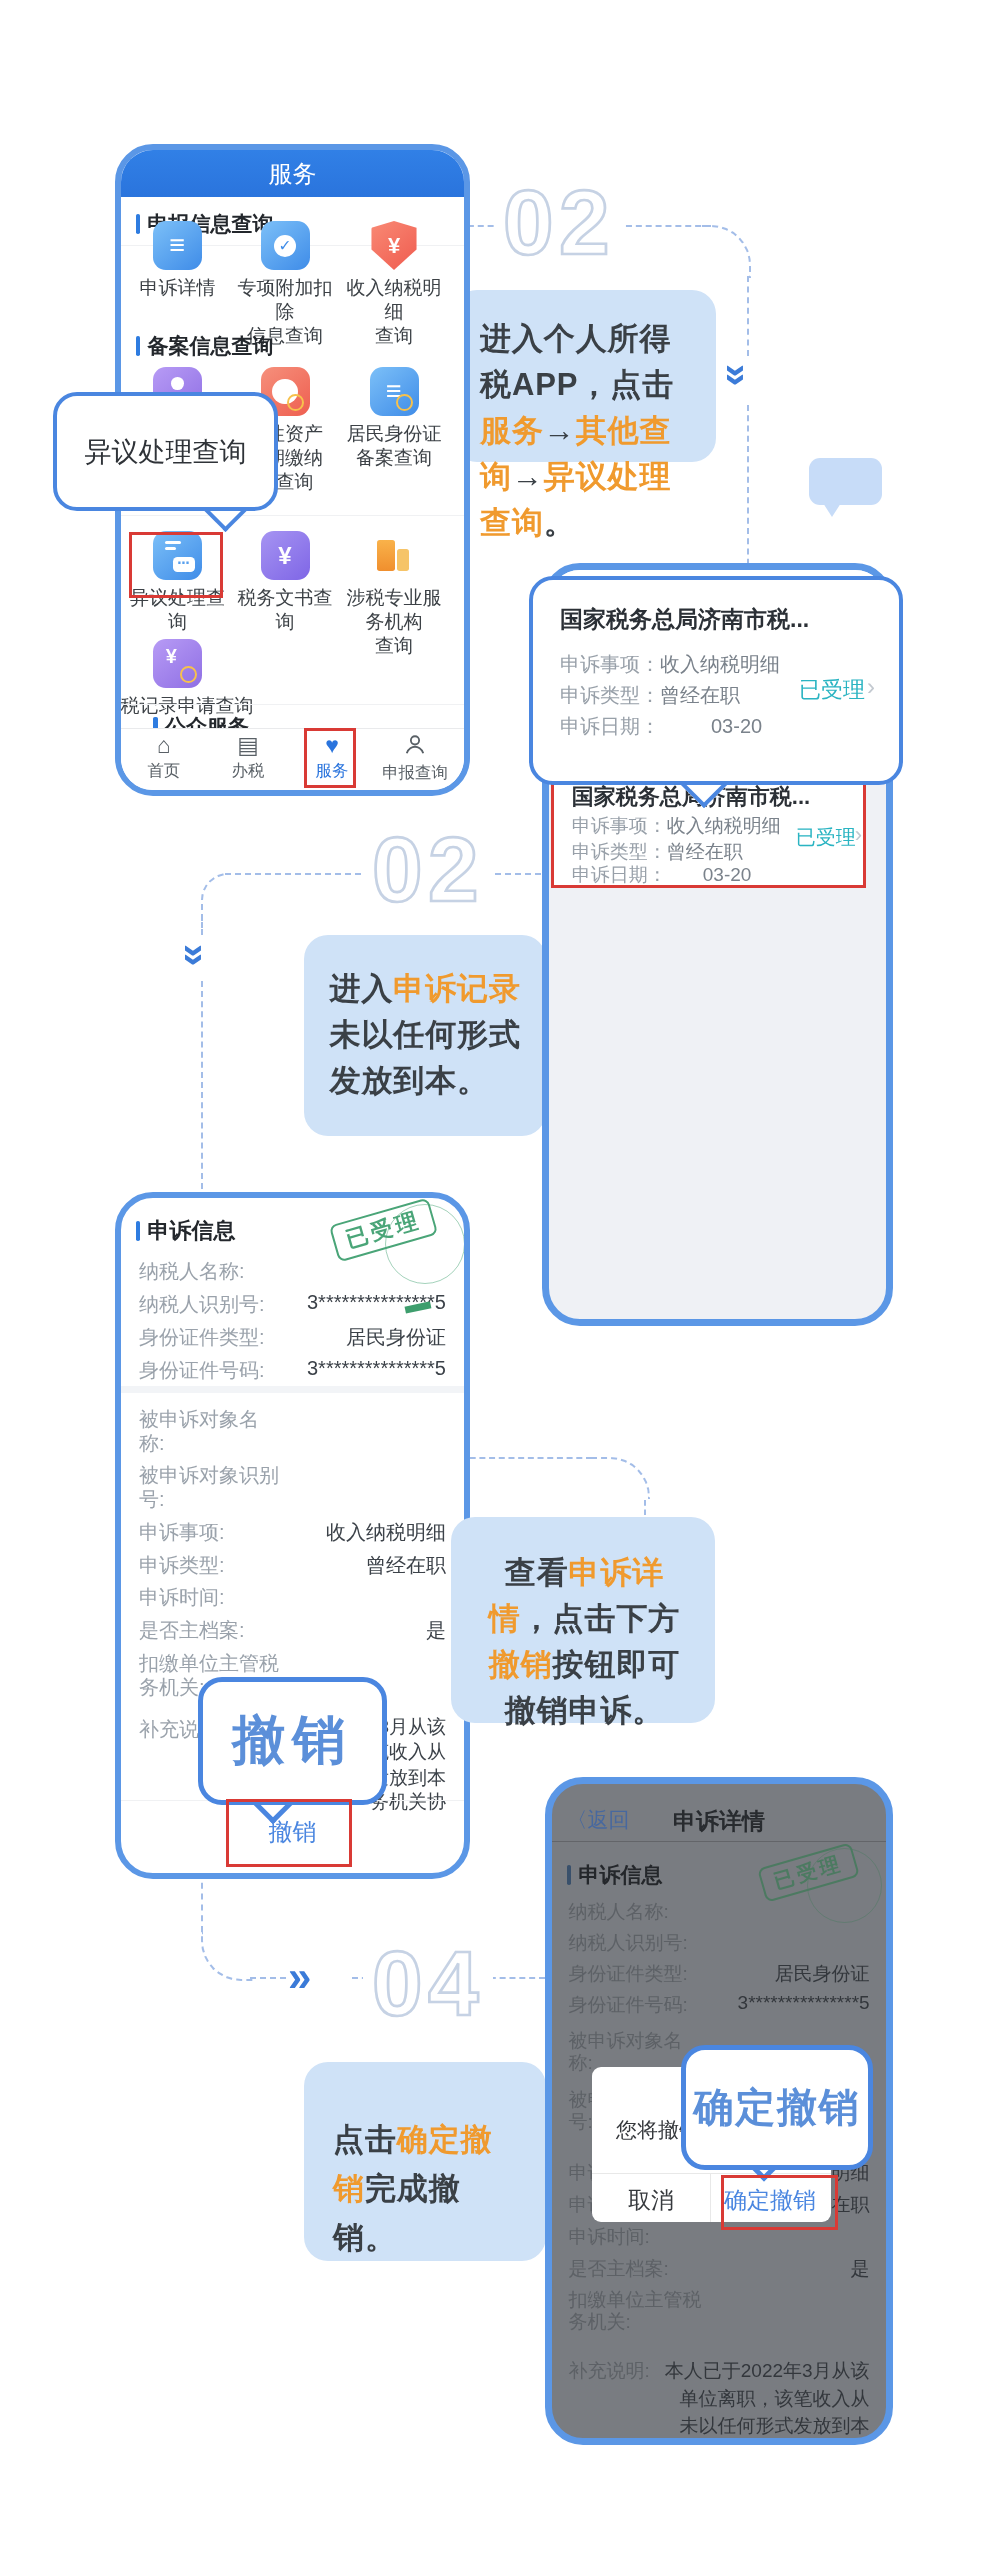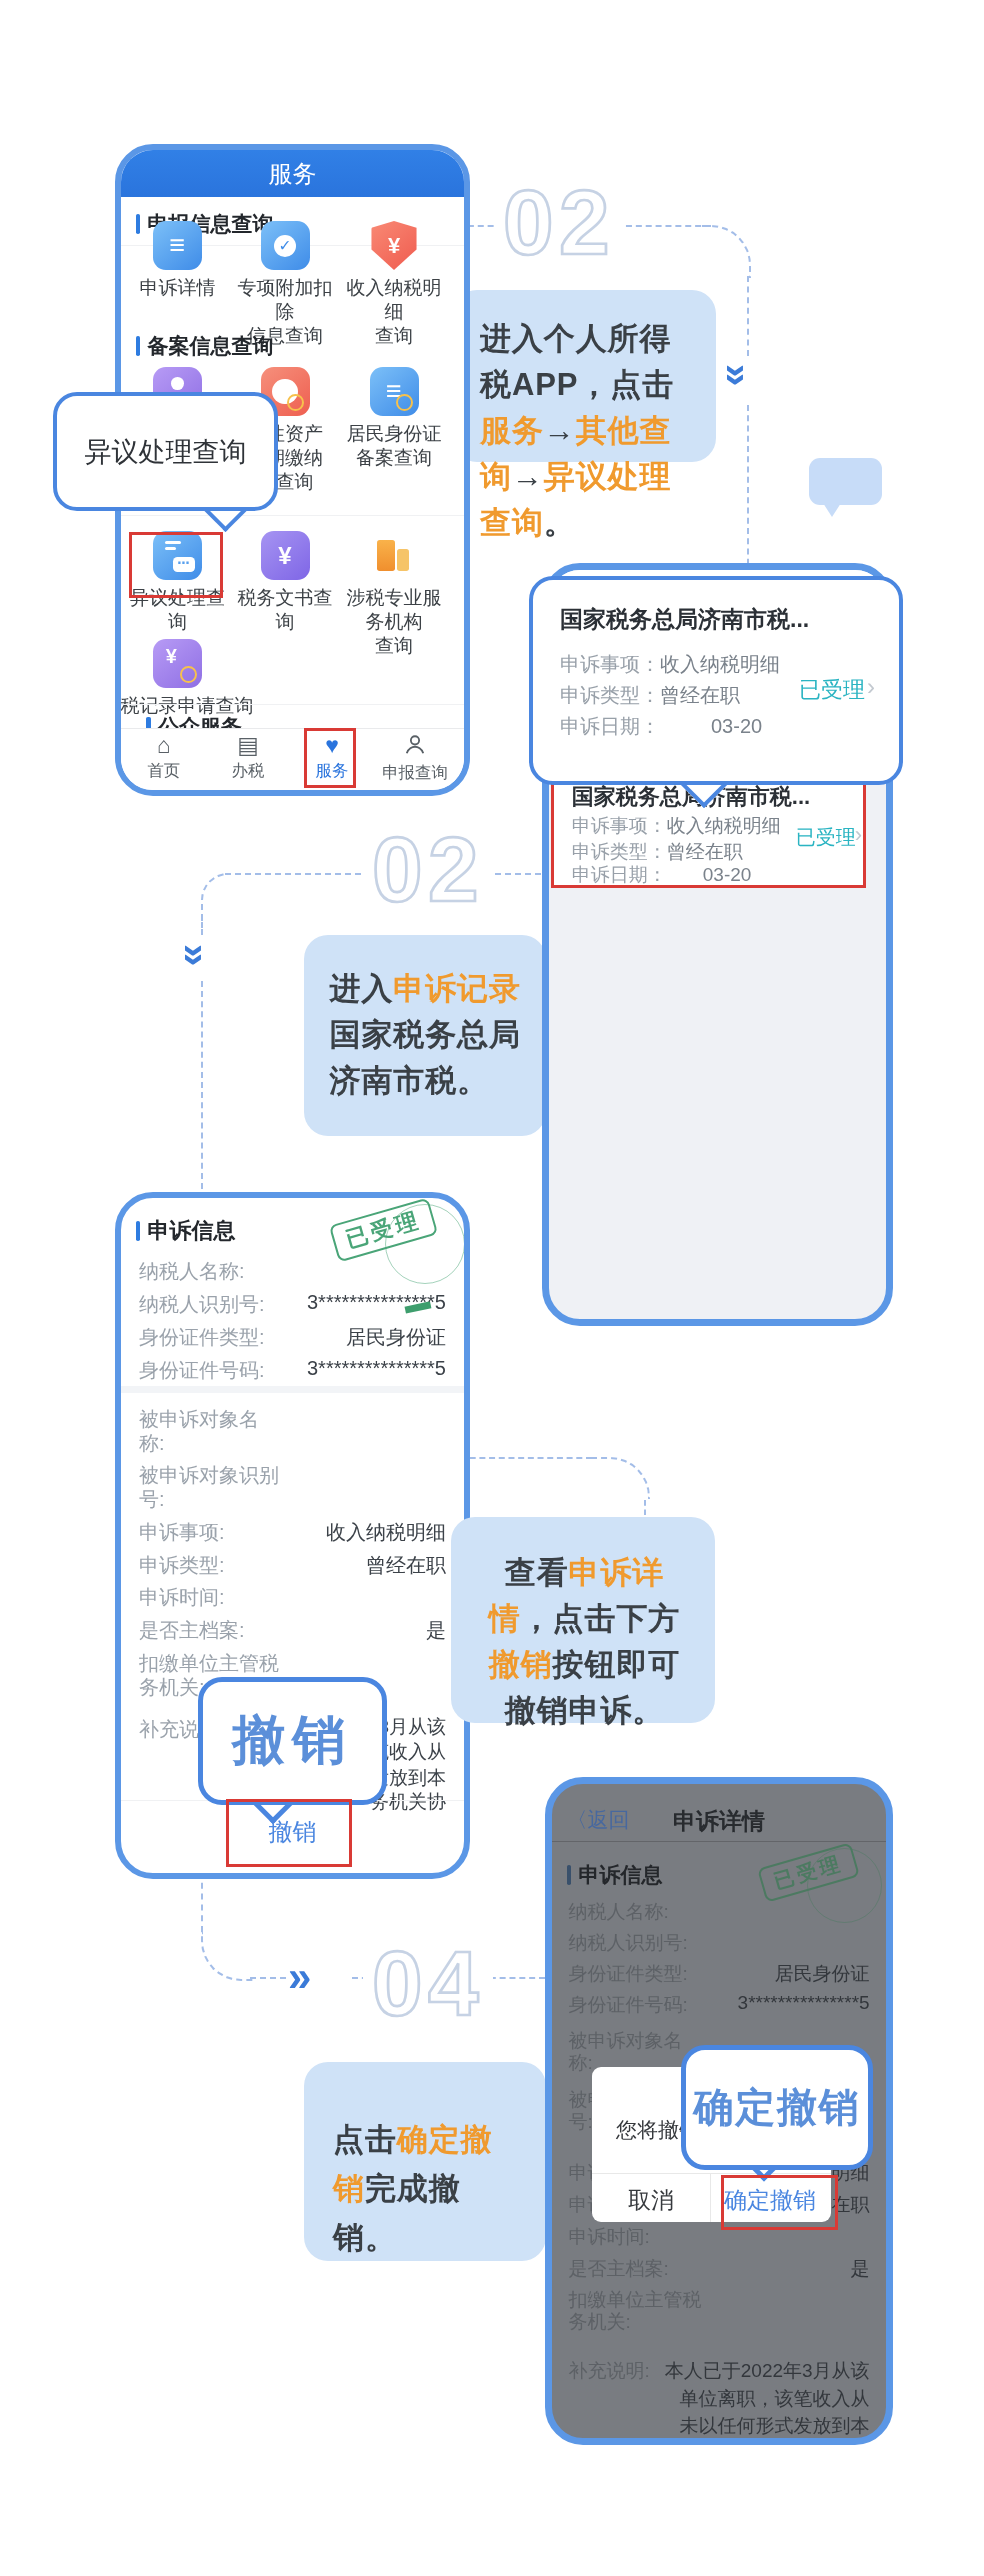--- a/index.html
+++ b/index.html
@@ -84,21 +84,21 @@
   <div class="dh" style="left:352px;top:1977px;width:193px;"></div>
 
   <div class="stepnum" style="left:494px;top:175px;">02</div>
   <div class="stepnum" style="left:363px;top:822px;text-align:right;">02</div>
   <div class="stepnum" style="left:363px;top:1936px;">04</div>
 
   <div class="stepbox" style="left:453px;top:290px;width:263px;height:172px;">
     <div class="steptext" style="left:27px;top:25.5px;right:24px;"><span>进入个人所得税APP，点击</span><span class="hl">服务</span><span>→</span><span class="hl">其他查询</span><span>→</span><span class="hl">异议处理查询</span><span>。</span></div>
   </div>
   <div class="stepbox" style="left:304px;top:935px;width:242px;height:201px;">
-    <div class="steptext" style="left:25.5px;top:31px;right:22px;"><span>进入</span><span class="hl">申诉记录</span><span>国家税务总局济南市税。</span></div>
+    <div class="steptext" style="left:25.5px;top:31px;right:22px;"><span>进入</span><span class="hl">申诉记录</span><span>未以任何形式发放到本。</span></div>
   </div>
   <div class="stepbox" style="left:451px;top:1517px;width:264px;height:206px;z-index:3;">
     <div class="steptext" style="left:27px;top:33px;right:24px;text-align:center;"><span>查看</span><span class="hl">申诉详情</span><span>，点击下方</span><span class="hl">撤销</span><span>按钮即可撤销申诉。</span></div>
   </div>
   <div class="stepbox" style="left:304px;top:2062px;width:242px;height:199px;">
     <div class="steptext" style="left:29px;top:53px;right:22px;line-height:49px;"><span>点击</span><span class="hl">确定撤销</span><span>完成撤销。</span></div>
   </div>
 
   <div class="abs" style="left:809px;top:458px;width:73px;height:47px;background:#c7dcf8;border-radius:11px;z-index:1;"></div>
   <div class="abs" style="left:823px;top:503px;width:0;height:0;border-left:9px solid transparent;border-right:9px solid transparent;border-top:14.6px solid #c7dcf8;z-index:1;"></div>
@@ -197,21 +197,21 @@
 
     <div class="gitem" style="left:-21px;top:489px;width:155px;">
       <div class="gicon bgpurple">
           <span style="font-size:20px;position:absolute;top:5.5px;left:12.8px;">¥</span>
           <div class="ring"></div>
         </div>
       <div class="glabel">纳税记录申请查询</div>
     </div>
 
     <div class="hr" style="top:554px;"></div>
-    <div class="sechead" style="left:25px;top:563px;">
+    <div class="sechead" style="left:32px;top:563px;">
       <span class="secbar"></span>
       <span>公众服务</span>
     </div>
 
     <div class="hr" style="top:578px;background:#fff;height:62px;border-top:0.9px solid #e9eaec;"></div>
     <div class="tab" style="left:1.8px;top:583px;">
       <div class="tabico">⌂</div>
       <div class="tablab">首页</div>
     </div>
     <div class="tab" style="left:86px;top:583px;">

